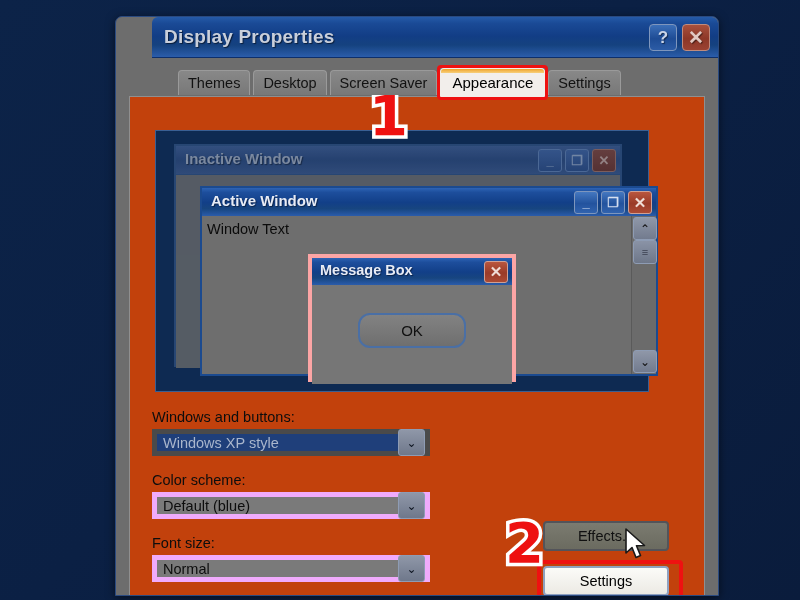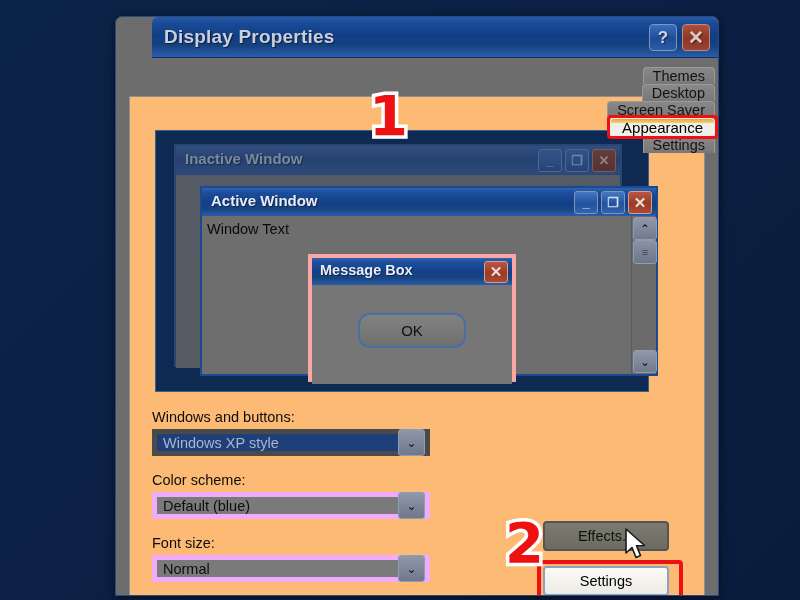--- a/index.html
+++ b/index.html
@@ -84,23 +84,22 @@
     color: #e2c9c2;
     font-size: 19px;
   }
 
   
   .tabstrip {
     position: relative;
     height: 30px;
     margin: 9px 0 0 26px;
     display: flex;
-    align-items: flex-end;
+    align-items: center;
     z-index: 5;
-    flex-direction: column;
   }
   .tab {
     position: relative;
     height: 24px;
     padding: 0 9px;
     margin-right: 3px;
     display: flex;
     align-items: center;
     font-size: 14.5px;
     color: #121212;
@@ -135,21 +134,21 @@
     z-index: 7;
   }
 
   
   .panel {
     position: absolute;
     left: 13px;
     top: 79px;
     right: 13px;
     bottom: 0;
-    background: #fdba74;
+    background: #c2410c;
     border: 1px solid #8f8f8f;
     border-bottom: none;
   }
 
   
   .preview {
     position: absolute;
     left: 25px;
     top: 33px;
     width: 492px;

